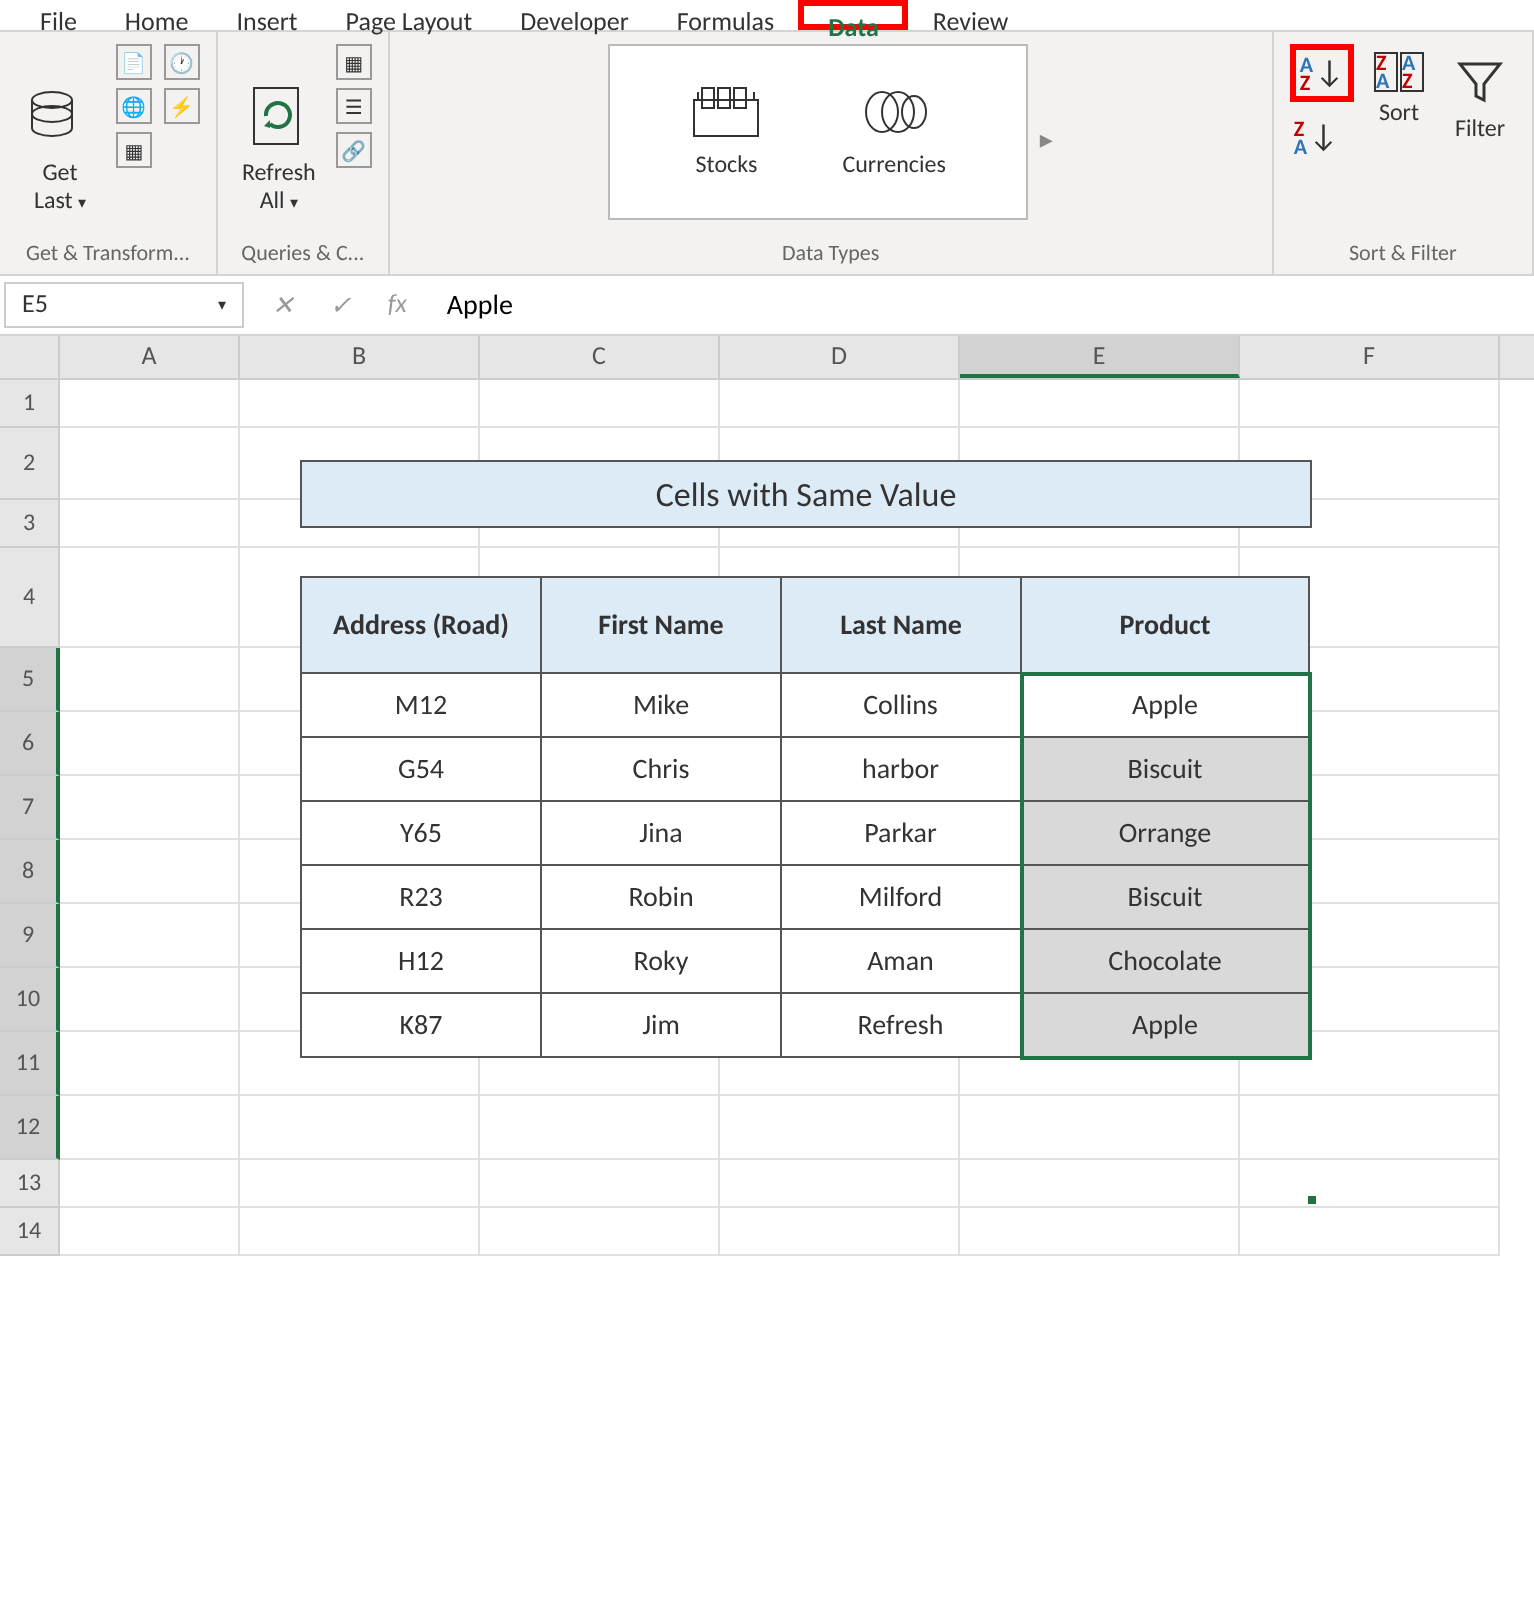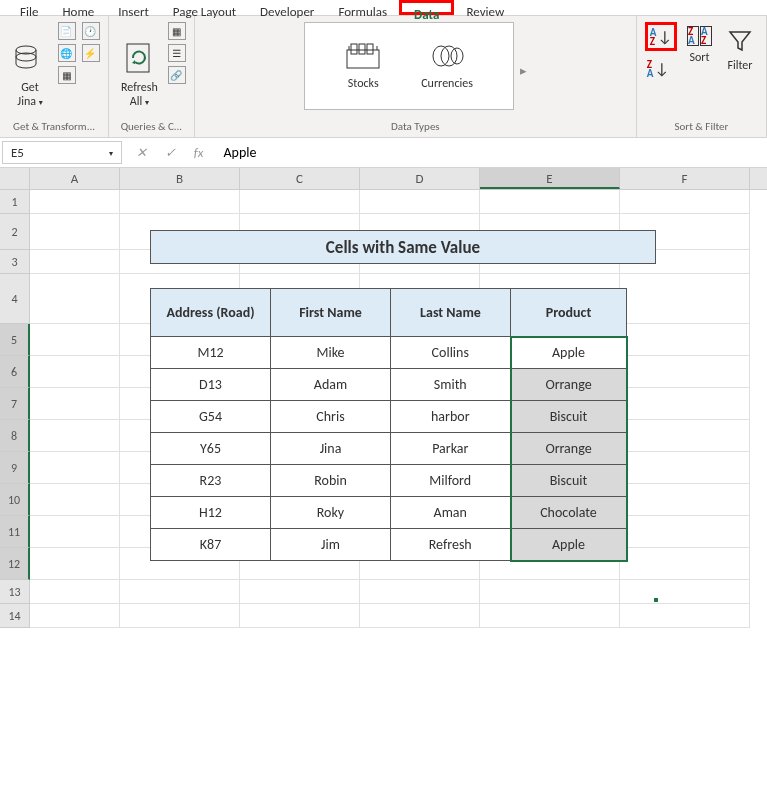--- a/index.html
+++ b/index.html
@@ -44,21 +44,21 @@
     .col-headers { display: flex; background: #e6e6e6; border-bottom: 1px solid #ccc; height: 22px; }
     .corner { width: 30px; background: #e6e6e6; border-right: 1px solid #ccc; }
     .col-header { border-right: 1px solid #ccc; text-align: center; font-size: 13px; color: #555; line-height: 22px; }
     .col-header.selected { background: #d2d2d2; border-bottom: 2px solid #217346; }
     
     .grid-row { display: flex; }
     .row-header { width: 30px; background: #e6e6e6; border-right: 1px solid #ccc; border-bottom: 1px solid #ccc; text-align: center; font-size: 12px; color: #555; line-height: 24px; }
     .row-header.selected { background: #d2d2d2; border-right: 2px solid #217346; }
     .cell { border-right: 1px solid #e0e0e0; border-bottom: 1px solid #e0e0e0; height: 24px; }
     
-    .sheet-title { position: absolute; left: 150px; top: 62px; width: 506px; height: 34px; background: #ddebf7; border: 1px solid #555; display: flex; align-items: center; justify-content: center; font-size: 17px; font-weight: bold; }
+    .sheet-title { position: absolute; left: 150px; top: 62px; width: 506px; height: 34px; background: #ddebf7; border: 1px solid #555; display: flex; align-items: center; justify-content: center; font-size: 17px; font-weight: normal; }
     
     .data-table { position: absolute; left: 150px; top: 120px; border-collapse: collapse; }
     .data-table th { background: #ddebf7; border: 1px solid #555; padding: 6px 10px; font-size: 14px; font-weight: bold; text-align: center; height: 48px; }
     .data-table td { border: 1px solid #555; padding: 6px 0; text-align: center; font-size: 14px; background: #fff; height: 32px; }
     .data-table td.sel-top { background: #fff; border-top: 2px solid #217346; border-right: 2px solid #217346; border-left: 2px solid #217346; }
     .data-table td.sel { background: #d9d9d9; border-right: 2px solid #217346; border-left: 2px solid #217346; }
     .data-table td.sel-bot { background: #d9d9d9; border-right: 2px solid #217346; border-left: 2px solid #217346; border-bottom: 2px solid #217346; }
     
     .watermark { position: absolute; left: 300px; top: 505px; display: flex; align-items: center; gap: 6px; opacity: 0.4; }
     .wm-icon { width: 20px; height: 20px; background: #999; clip-path: polygon(50% 0, 100% 100%, 0 100%); }
@@ -86,21 +86,21 @@
     <div class="ribbon-group-items">
       <div class="big-button">
         <div class="big-button-icon">
           <svg viewBox="0 0 36 36" width="36" height="36">
               <ellipse cx="14" cy="10" rx="10" ry="4" fill="none" stroke="#333" stroke-width="1"></ellipse>
               <path d="M4 10 v14 a10 4 0 0 0 20 0 v-14" fill="none" stroke="#333" stroke-width="1"></path>
               <ellipse cx="14" cy="17" rx="10" ry="4" fill="none" stroke="#333" stroke-width="1"></ellipse>
             </svg>
         </div>
         <div class="big-button-label"><span style="white-space:pre-line">Get
-Jina</span> <span class="arrow-down">▾</span></div>
+Last</span> <span class="arrow-down">▾</span></div>
       </div>
       <div class="small-icons">
         <div class="small-icon">📄</div>
         <div class="small-icon">🌐</div>
         <div class="small-icon">▦</div>
       </div>
       <div class="small-icons">
         <div class="small-icon">🕐</div>
         <div class="small-icon">⚡</div>
       </div>
@@ -355,35 +355,29 @@
     </div>
 
   <div class="sheet-title">Cells with Same Value</div>
 
   <table class="data-table">
     <thead>
         <tr>
       <th style="width:120px">Address (Road)</th>
       <th style="width:120px">First Name</th>
       <th style="width:120px">Last Name</th>
-      <th style="width:116px">Product</th>
+      <th style="width:144px">Product</th>
     </tr>
       </thead>
     <tbody id="tbody">
         <tr>
           <td>M12</td>
           <td>Mike</td>
           <td>Collins</td>
           <td class="sel-top">Apple</td>
-        </tr>
-        <tr>
-          <td>D13</td>
-          <td>Adam</td>
-          <td>Smith</td>
-          <td class="sel">Orrange</td>
         </tr>
         <tr>
           <td>G54</td>
           <td>Chris</td>
           <td>harbor</td>
           <td class="sel">Biscuit</td>
         </tr>
         <tr>
           <td>Y65</td>
           <td>Jina</td>

